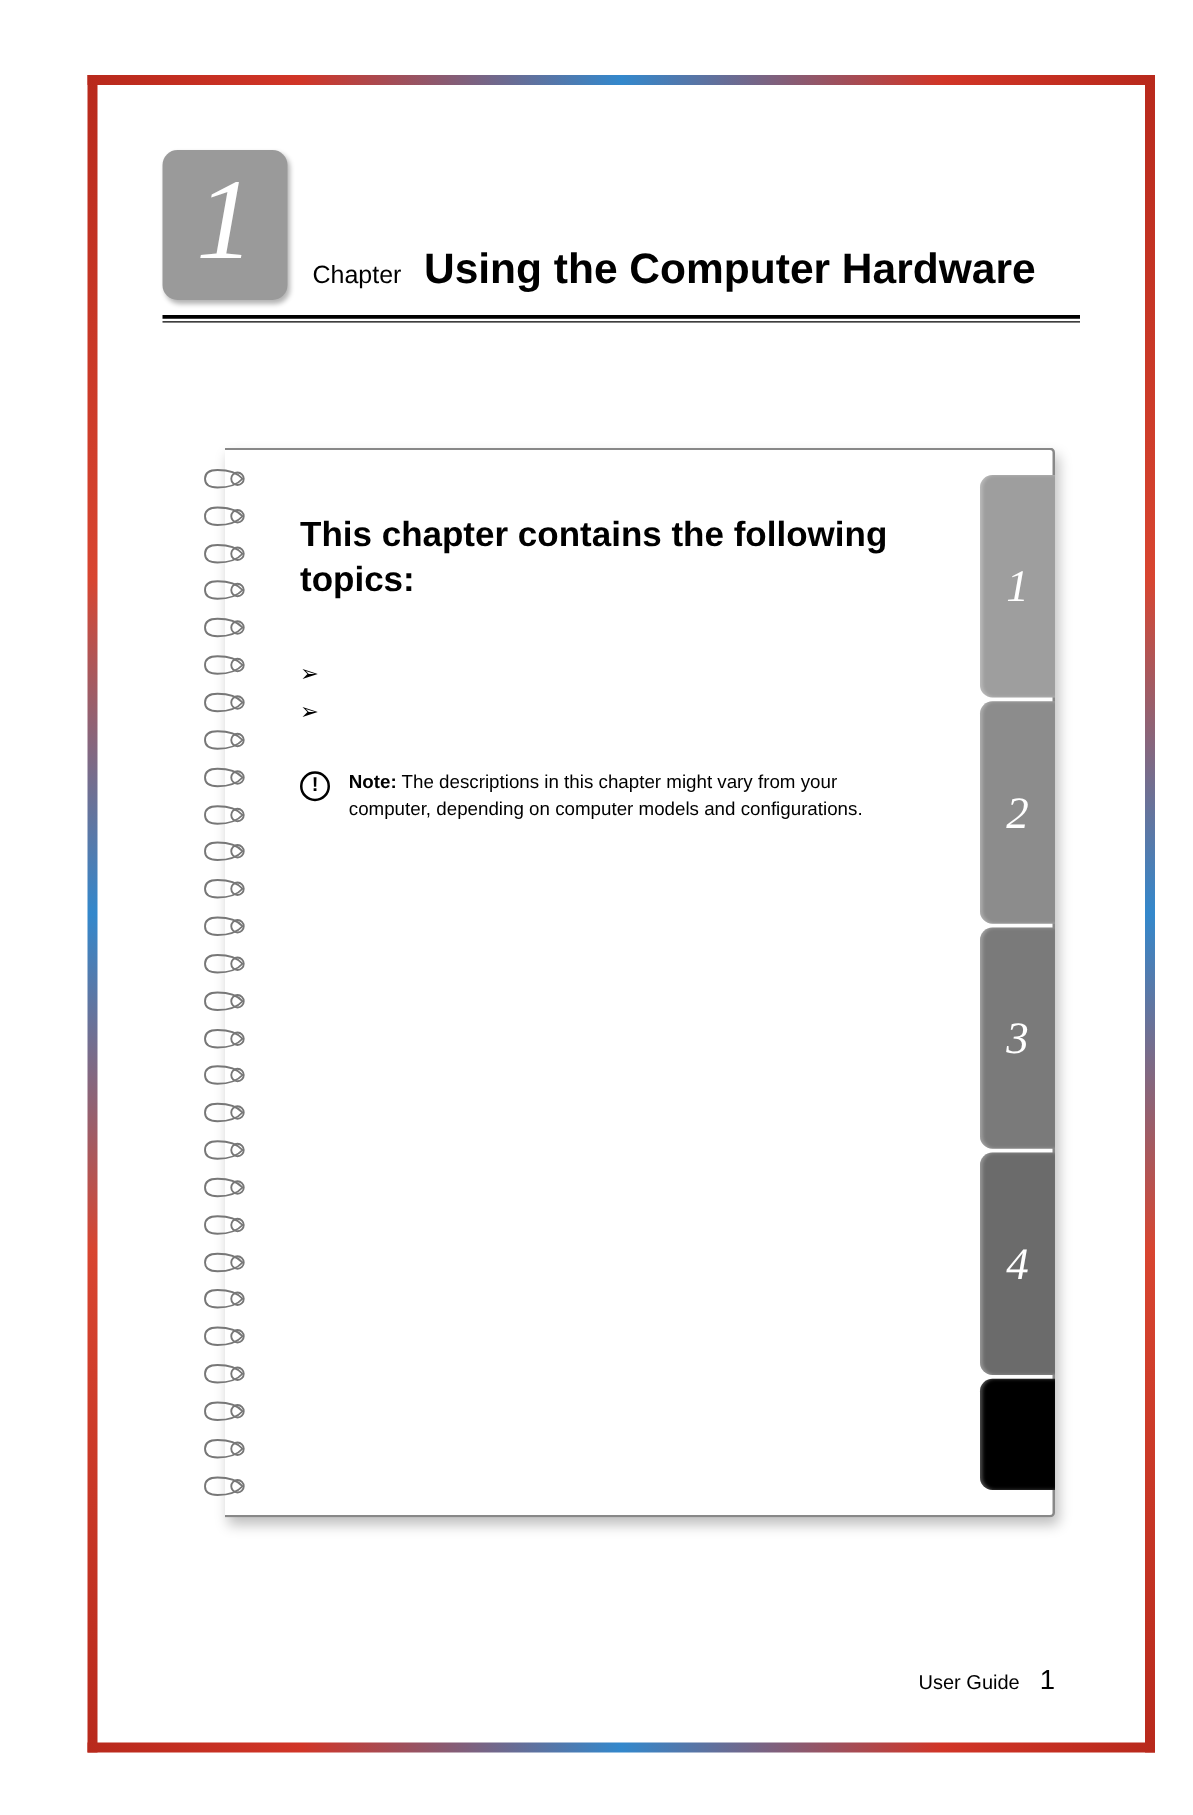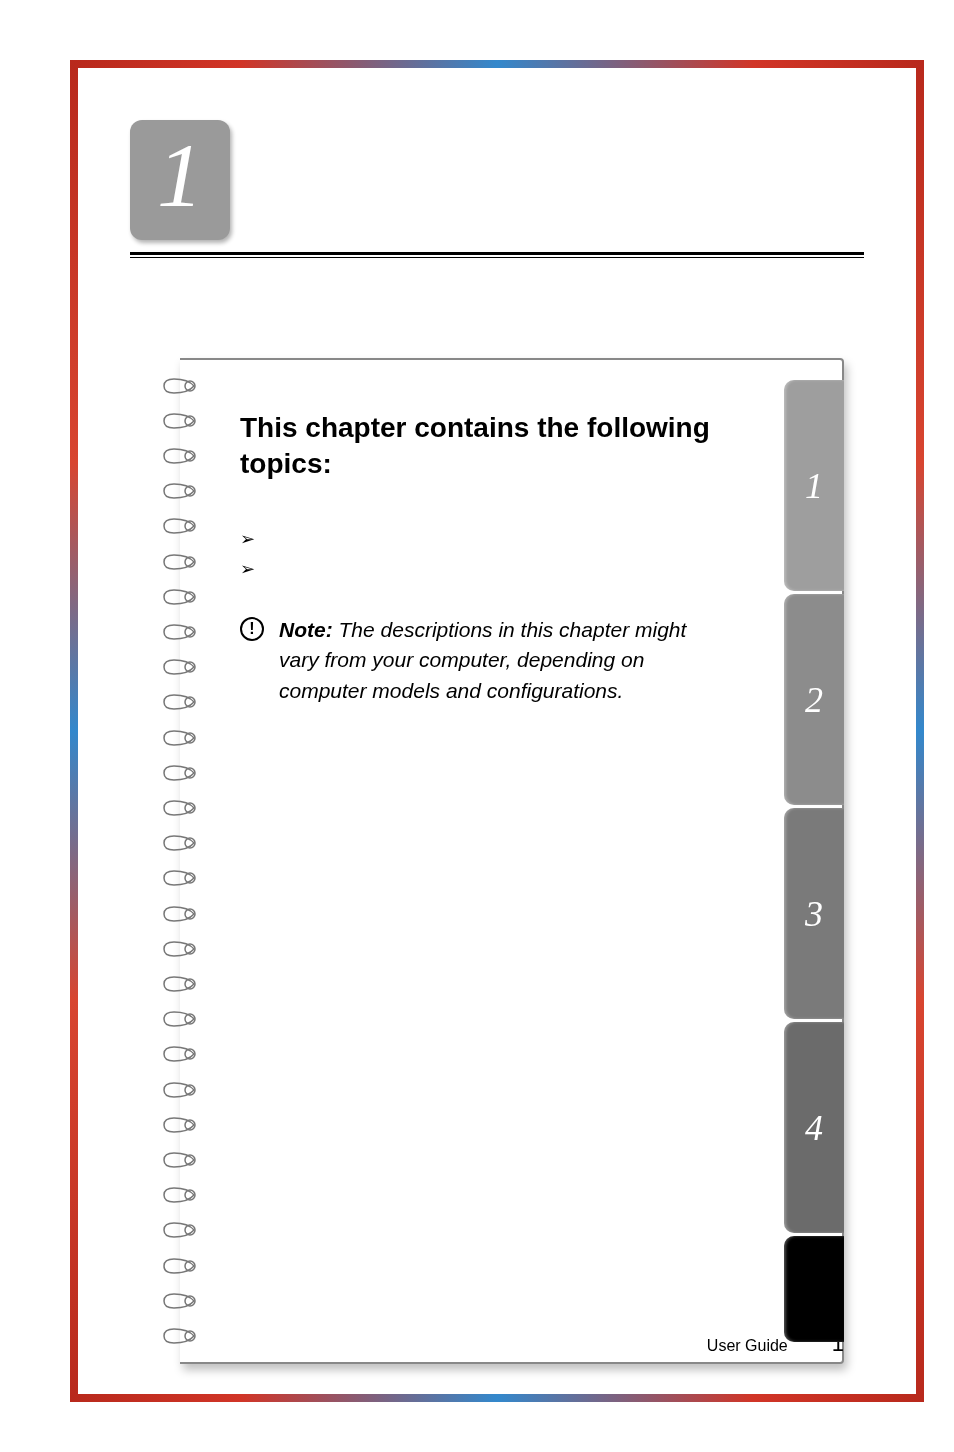--- a/index.html
+++ b/index.html
@@ -124,21 +124,21 @@
       border: none;
       border-top: 3px solid #000;
       border-bottom: 1px solid #000;
       height: 6px;
     }
     
     
     .notebook-container {
       position: relative;
       margin: 100px 60px 0 60px;
-      height: 1006px;
+      height: 856px;
     }
     
     .notebook {
       position: absolute;
       left: 30px;
       top: 0;
       right: 0;
       bottom: 0;
       border: 2px solid #888;
       border-left: none;
@@ -218,24 +218,23 @@
       display: flex;
       align-items: center;
       justify-content: center;
       font-weight: bold;
       font-size: 16px;
       flex-shrink: 0;
       margin-top: 2px;
     }
     
     .note-text {
-      font-size: 21px;
+      font-size: 15px;
       color: #000;
       line-height: 1.45;
-      font-style: italic;
     }
     
     .note-label {
       font-weight: bold;
     }
     
     
     .chapter-tabs {
       position: absolute;
       right: -2px;
@@ -268,21 +267,21 @@
     .tab-4 { background: #6b6b6b; }
     .tab-5 { background: #000; flex: 0.5; margin-bottom: 0;}
     
     
     .footer {
       position: absolute;
       bottom: 25px;
       right: 60px;
       display: flex;
       align-items: baseline;
-      gap: 44px;
+      gap: 16px;
     }
     
     .footer-label {
       font-size: 16px;
       color: #000;
     }
     
     .footer-page {
       font-size: 22px;
       color: #000;
@@ -294,20 +293,26 @@
 <div class="outer-frame-left"></div>
 <div class="outer-frame-right"></div>
 <div class="outer-frame"></div>
 <div class="outer-frame-bottom"></div>
 
 <div class="content-area">
 
   <div class="chapter-header">
     <div class="chapter-number-box">
       <span class="chapter-number">1</span>
+    </div>
+    <div class="title-wrap">
+      <div class="title-row">
+        <span class="chapter-label">Chapter</span>
+        <h1 class="chapter-title">Using the Computer Hardware</h1>
+      </div>
     </div>
   </div>
 
   <hr class="hr-divider">
 
   <div class="notebook-container">
 
     <div class="spiral-binding">
 
     <div class="spiral-ring"><svg viewBox="0 0 36 18">

